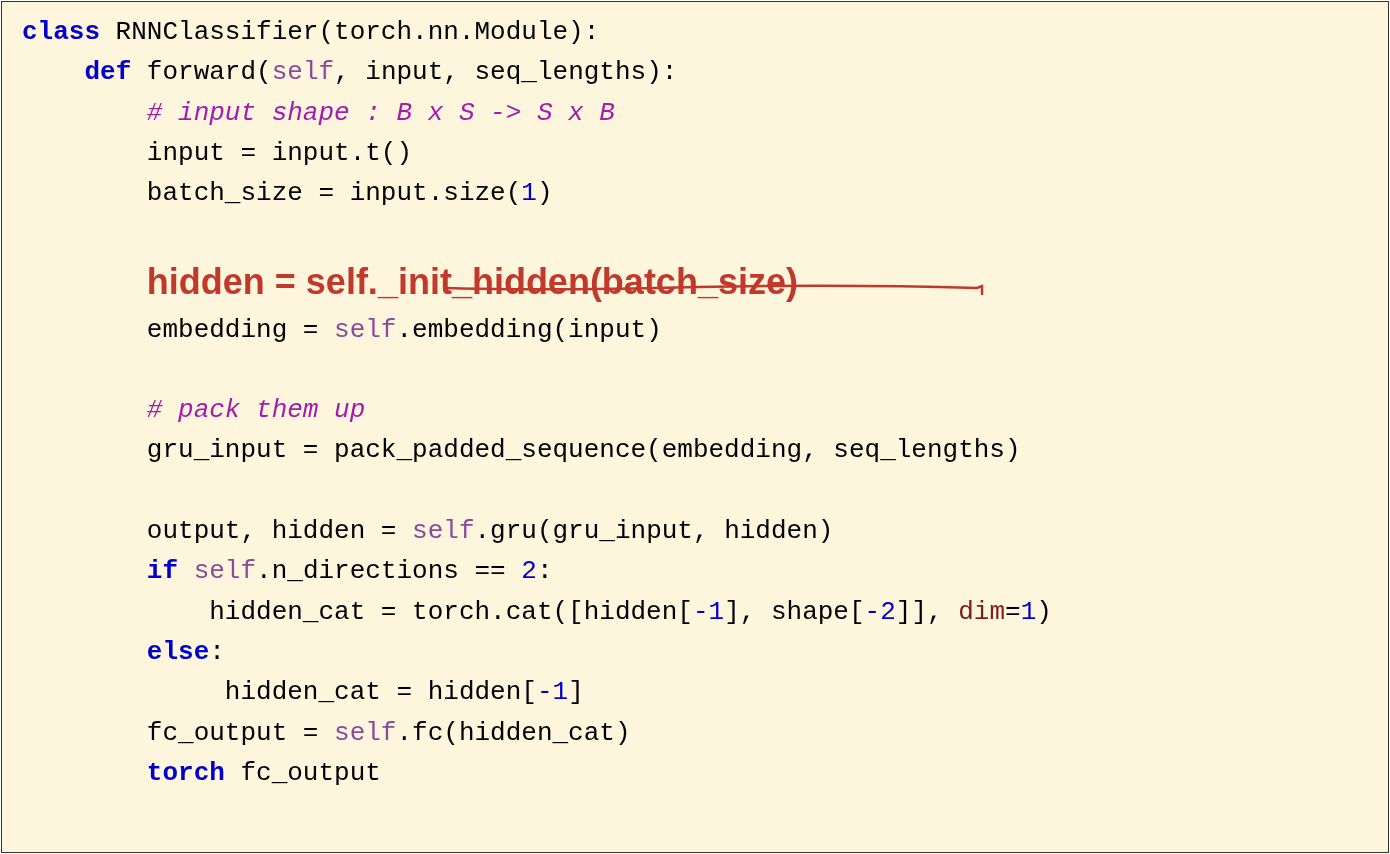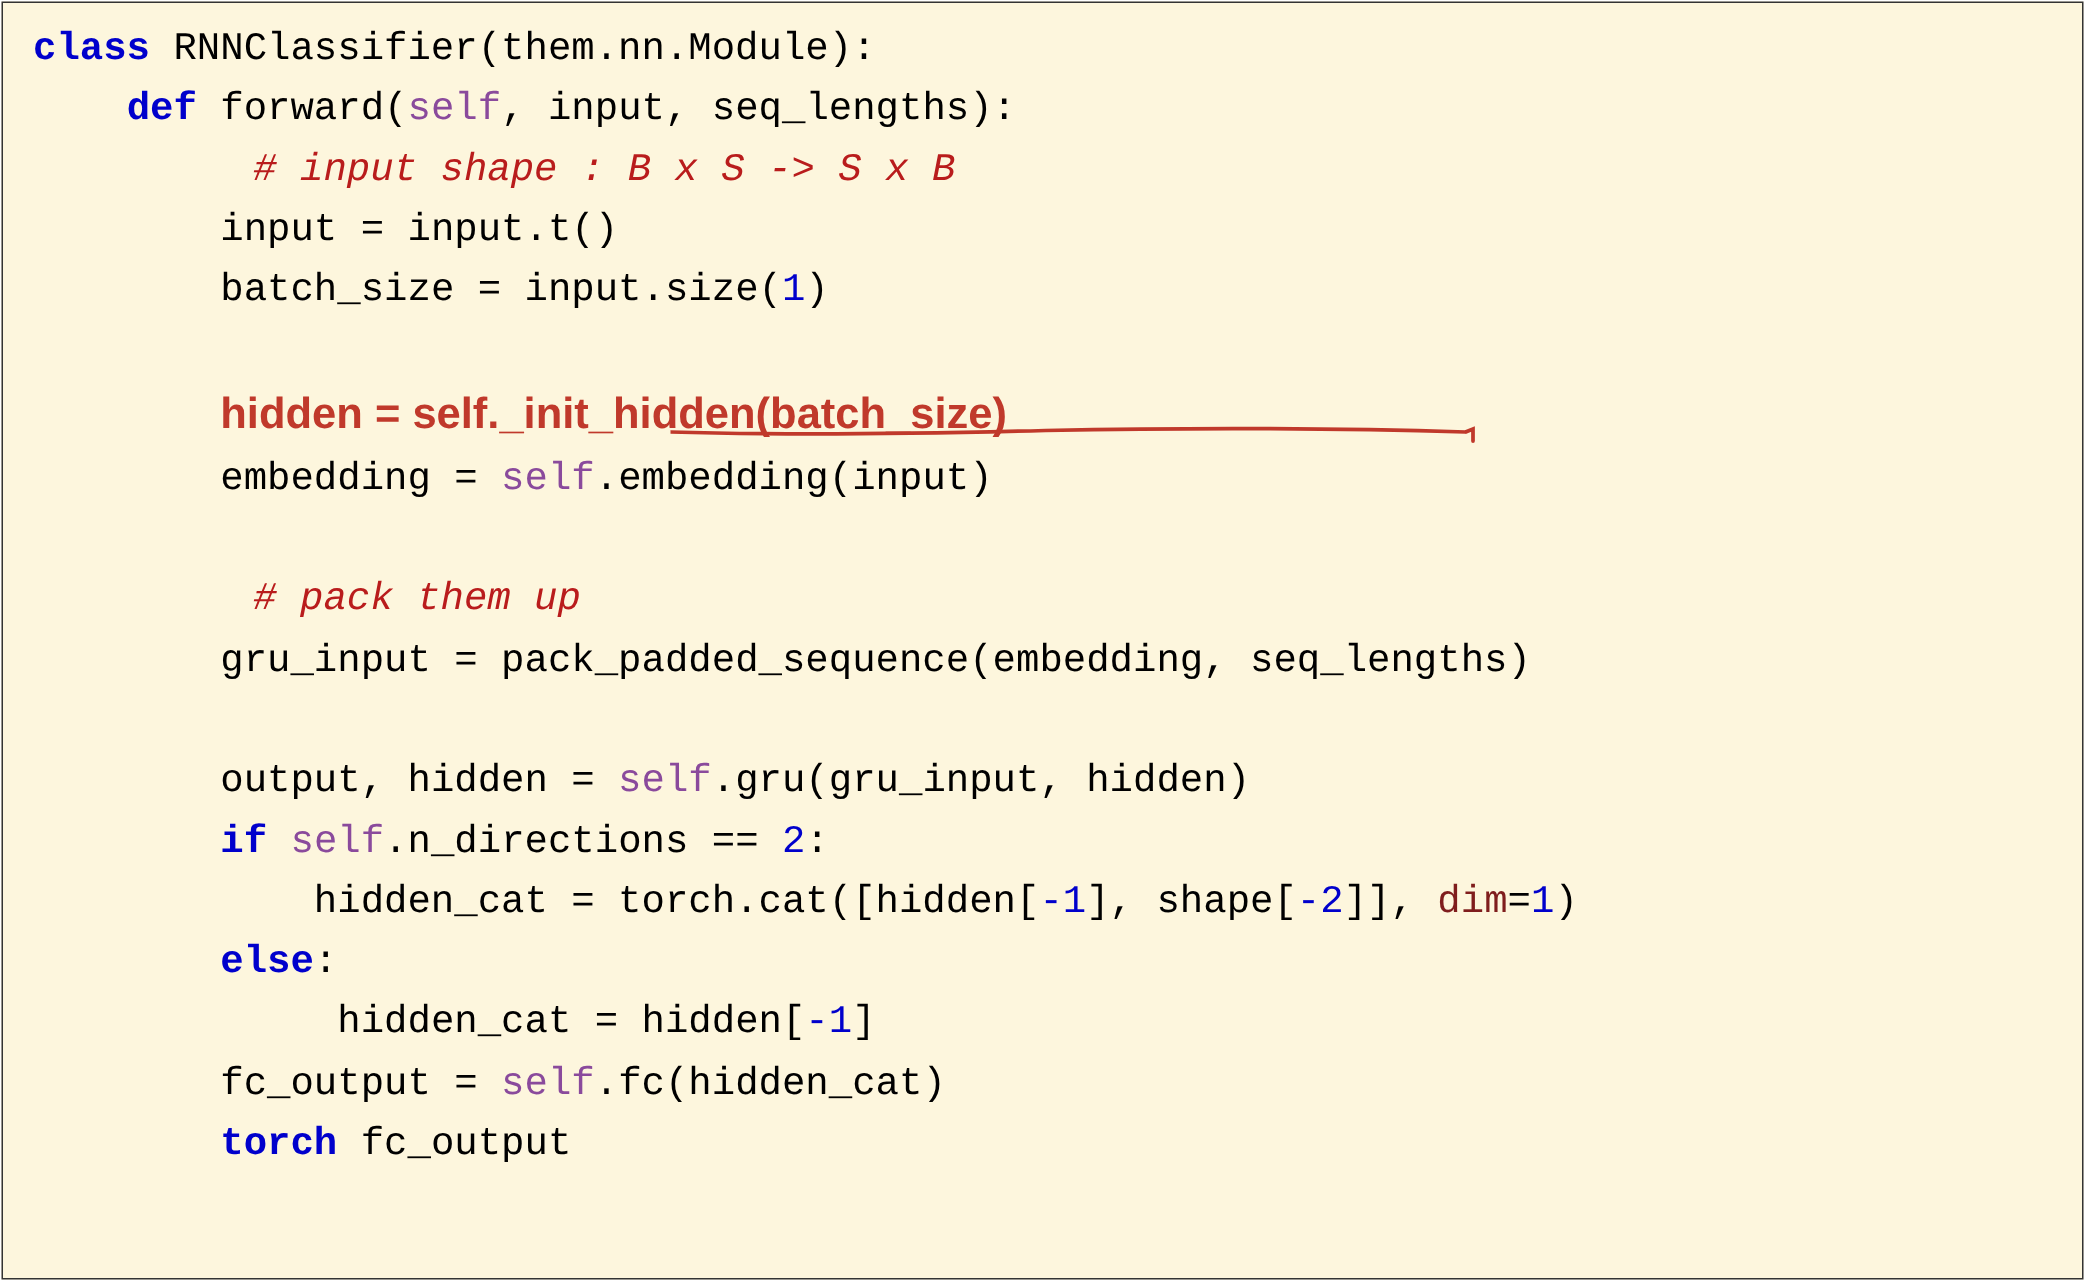--- a/index.html
+++ b/index.html
@@ -22,45 +22,45 @@
       margin: 1px;
       padding: 10px 20px;
       font-size: 26px;
       line-height: 1.55;
       white-space: pre;
       overflow: hidden;
     }
     .kw { color: #0000cc; font-weight: bold; text-align: right; }
     .self { color: #8a4a9c; }
     .num { color: #0000cc; }
-    .comment { color: #b91c1c; font-style: italic; margin-left: 22px; }
+    .comment { color: #a21caf; font-style: italic; }
     .param { color: #7f1d1d; }
     .highlight-line {
       position: relative;
       display: inline-block;
     }
     .highlight-text {
       color: #c0392b;
       font-weight: bold;
       font-family: Arial, "Helvetica Neue", sans-serif;
-      font-size: 29px;
+      font-size: 36px;
     }
     .underline-svg {
       position: absolute;
       left: 300px;
       top: 28px;
       width: 550px;
       height: 20px;
       pointer-events: none;
     }
   </style>
 </head>
 <body>
 
-<div class="code-container"><span class="kw">class</span><span> RNNClassifier(them.nn.Module):</span>
+<div class="code-container"><span class="kw">class</span><span> RNNClassifier(torch.nn.Module):</span>
     <span class="kw">def</span><span> forward(</span><span class="self">self</span><span>, input, seq_lengths):</span>
         <span class="comment"># input shape : B x S -&gt; S x B</span>
         <span>input = input.t()</span>
         <span>batch_size = input.size(</span><span class="num">1</span><span>)</span>
 
         <span class="highlight-line"><span class="highlight-text">hidden = self._init_hidden(batch_size)</span><svg class="underline-svg" viewBox="0 0 550 20" preserveAspectRatio="none">
         <path d="M 0 6 Q 100 9 250 5 Q 400 2 530 6 L 535 4 L 535 12" stroke="#c0392b" stroke-width="2.5" fill="none" stroke-linecap="round"></path>
       </svg></span>
         <span>embedding = </span><span class="self">self</span><span>.embedding(input)</span>
 

